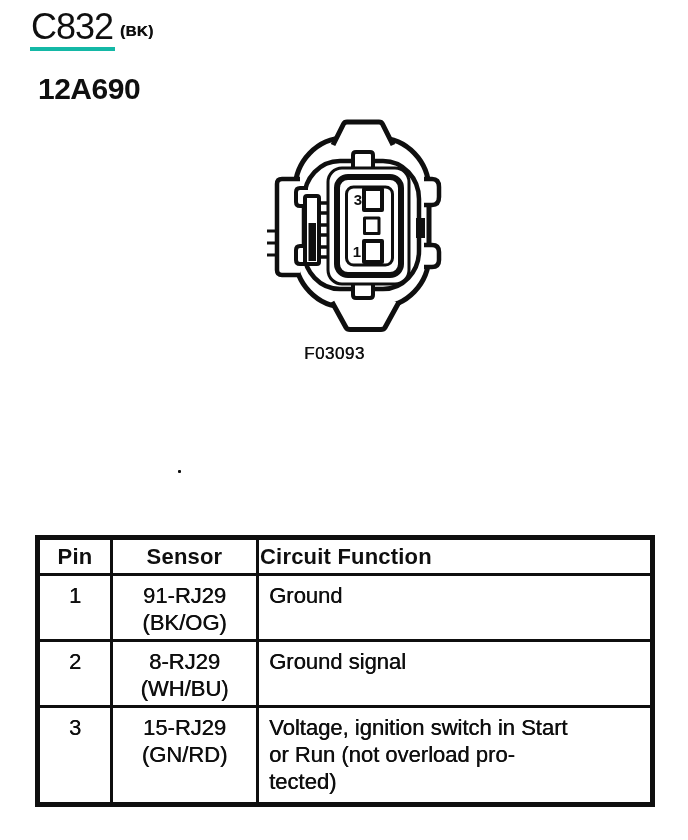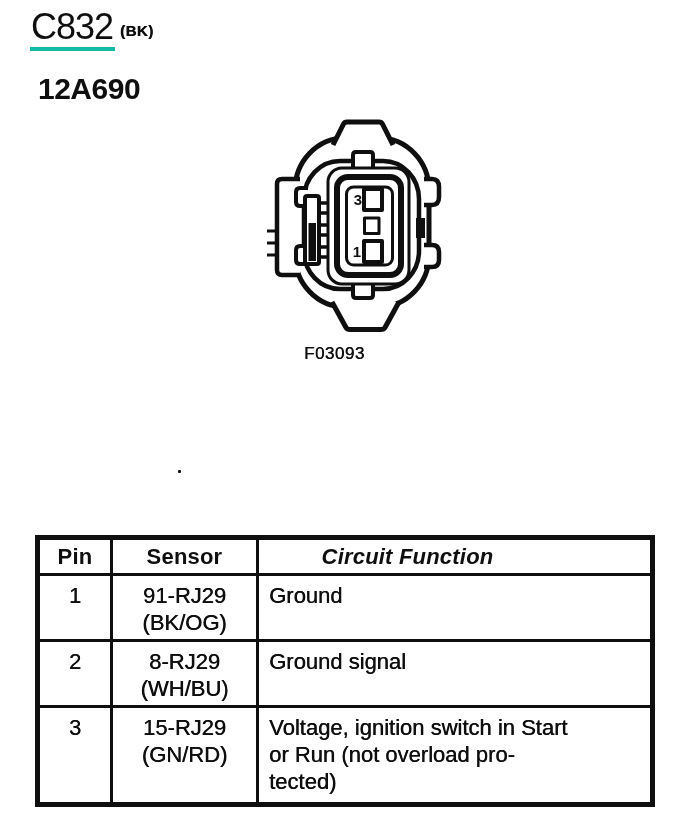--- a/index.html
+++ b/index.html
@@ -56,21 +56,21 @@
   td{font-weight:400;vertical-align:top;}
   tr.hdr{height:37px;}
   tr.r1,tr.r2{height:66px;}
   tr.r3{height:98px;}
   .col-pin{width:74px;}
   .col-circuit{width:146px;}
   .col-function{width:395px;}
   td.cell-pin, td.cell-circuit{text-align:center;padding-top:6px;line-height:27px;}
   td.cell-function{text-align:left;padding:6px 8px 0 10px;line-height:27px;}
   th.h-pin, th.h-circuit{text-align:center;}
-  th.h-function{text-align:center;padding-right:95px;font-style:italic;}
+  th.h-function{text-align:left;padding-right:95px;}
 </style>
 </head>
 <body>
 
 <div class="abs connector-id">C832</div>
 <div class="abs color-code inky">(BK)</div>
 <div class="abs part-number">12A690</div>
 
 <div class="abs component-info inky">
 </div>

